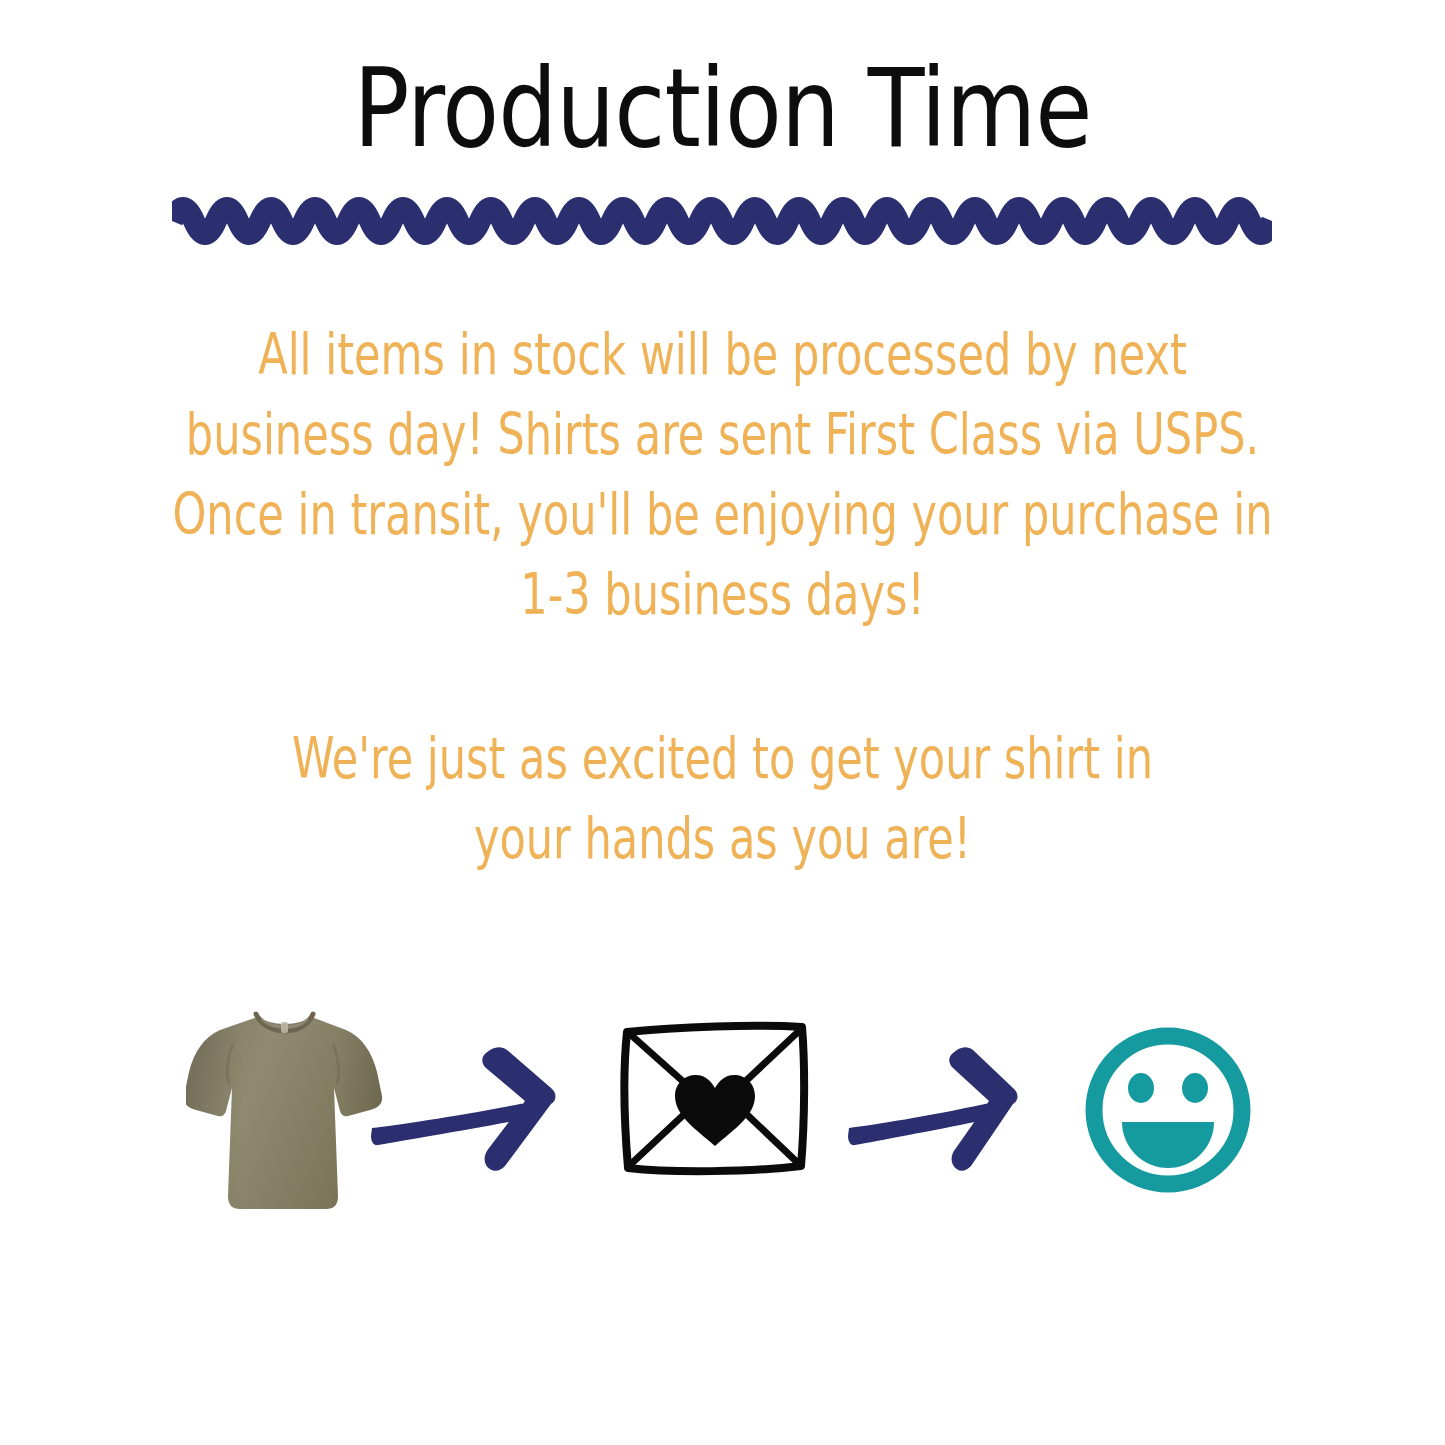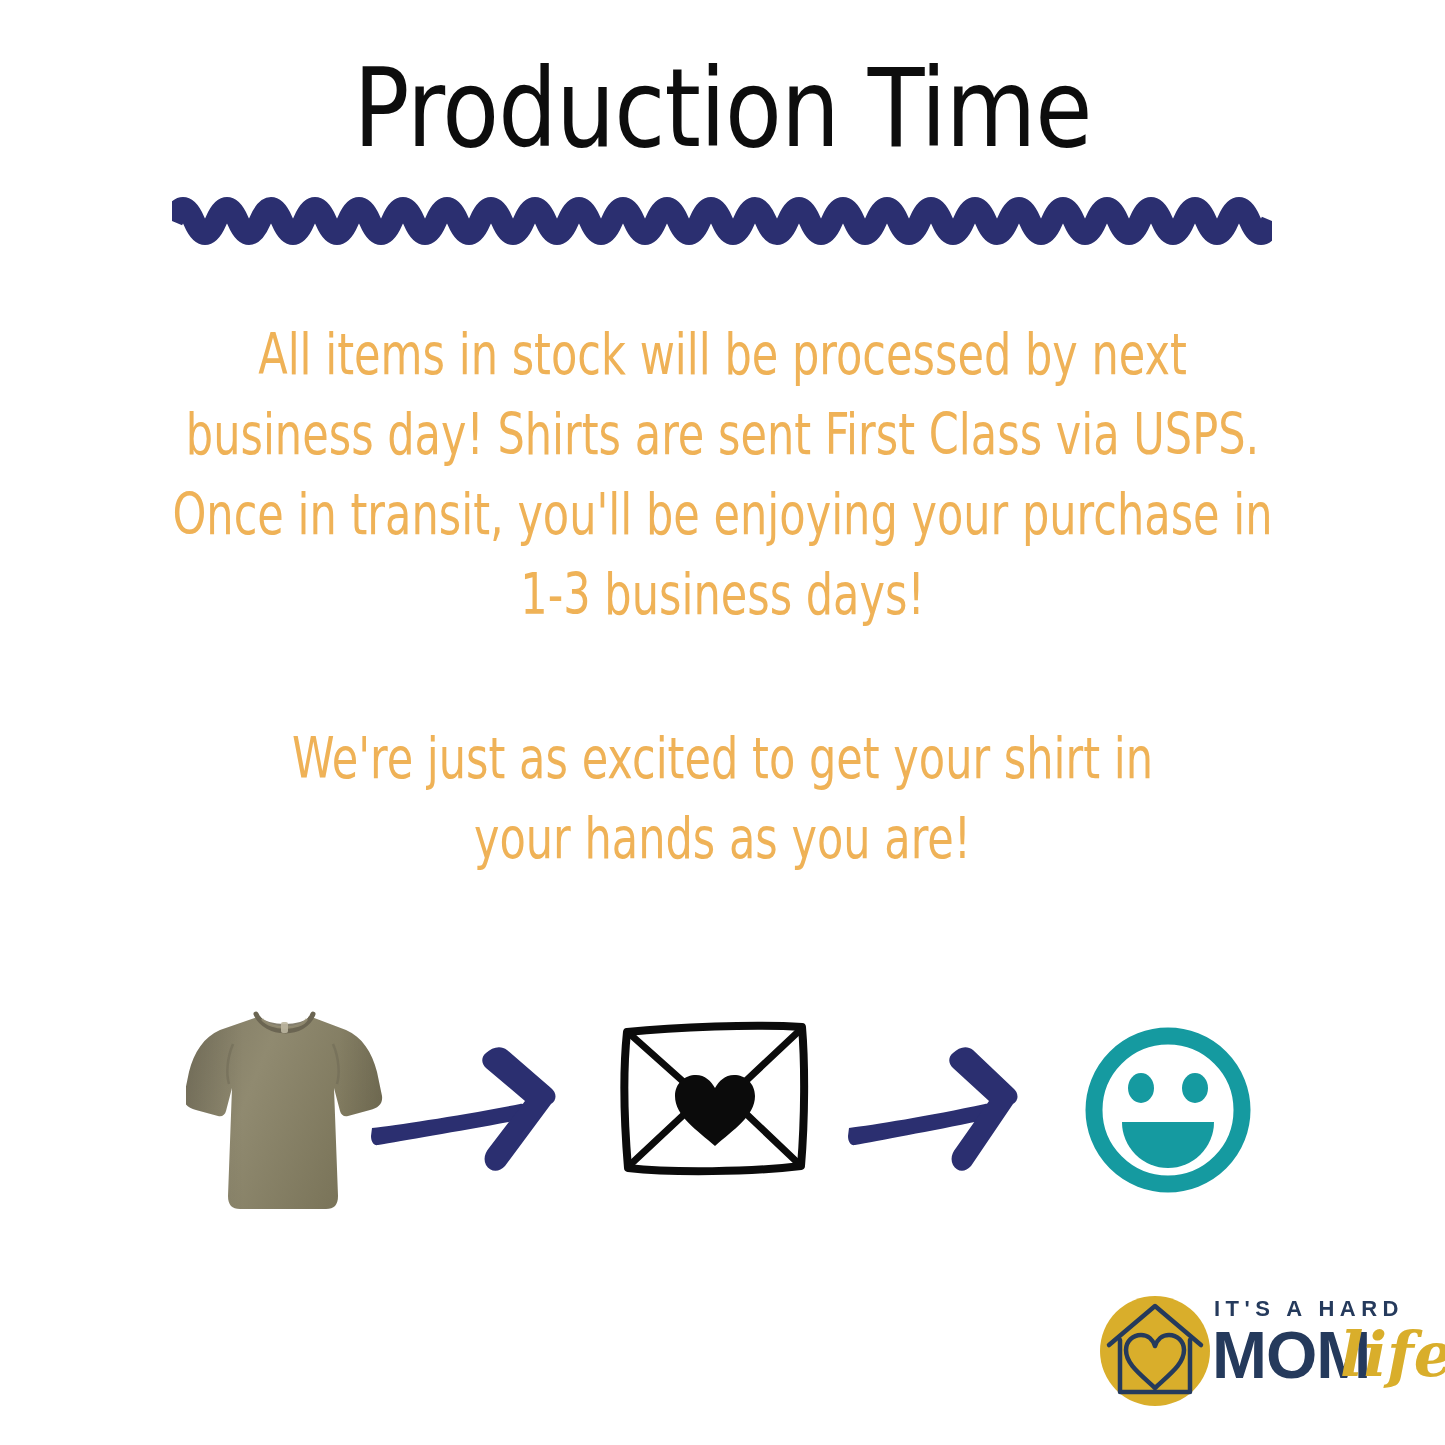--- a/index.html
+++ b/index.html
@@ -308,37 +308,14 @@
       <svg width="190" height="220" viewBox="0 0 190 220" xmlns="http://www.w3.org/2000/svg">
         <circle cx="90" cy="110" r="74" fill="none" stroke="#159AA0" stroke-width="17"></circle>
         <ellipse cx="63" cy="88" rx="13" ry="15" fill="#159AA0"></ellipse>
         <ellipse cx="117" cy="88" rx="13" ry="15" fill="#159AA0"></ellipse>
         <path d="M44,122 L136,122 A46,46 0 0 1 44,122 Z" fill="#159AA0"></path>
       </svg>
     </div>
 
   </div>
 
-  <div class="logo">
-    <div class="logo-mark">
-      <svg width="118" height="118" viewBox="0 0 118 118" xmlns="http://www.w3.org/2000/svg">
-        <circle cx="59" cy="59" r="55" fill="#D9AE2B"></circle>
-
-        <path d="M13,53 L59,14 L105,53" fill="none" stroke="#253A5C" stroke-width="4.5" stroke-linecap="round" stroke-linejoin="round"></path>
-        <path d="M24,48 L24,100 L94,100 L94,48" fill="none" stroke="#253A5C" stroke-width="4.5" stroke-linecap="round" stroke-linejoin="round"></path>
-
-        <path d="M59,96
-                 C44,82 30,72 30,58
-                 C30,49 37,43 45,43
-                 C52,43 57,48 59,54
-                 C61,48 66,43 73,43
-                 C81,43 88,49 88,58
-                 C88,72 74,82 59,96 Z" fill="none" stroke="#253A5C" stroke-width="4.5" stroke-linejoin="round"></path>
-      </svg>
-    </div>
-    <div class="logo-text">
-      <div class="logo-tagline">IT'S A HARD</div>
-      <div class="logo-mom">MOM</div>
-      <div class="logo-life">life</div>
-    </div>
-  </div>
 
 </div>
 
 </body></html>

